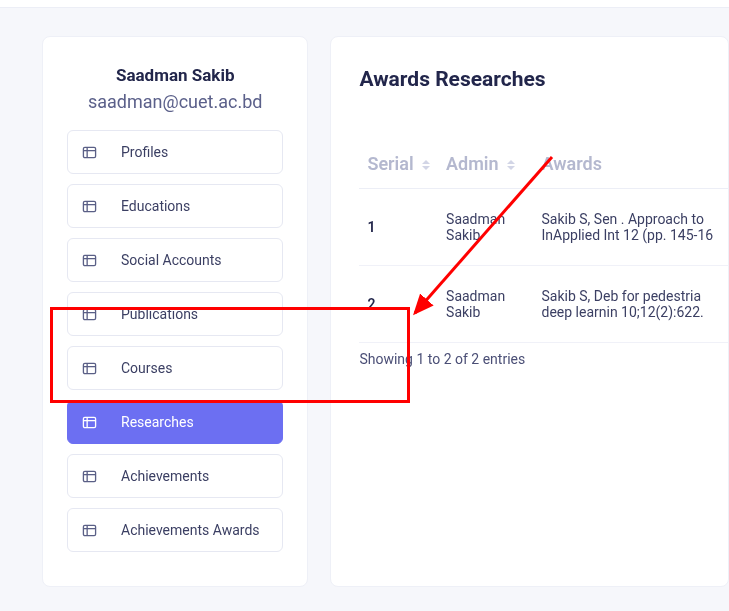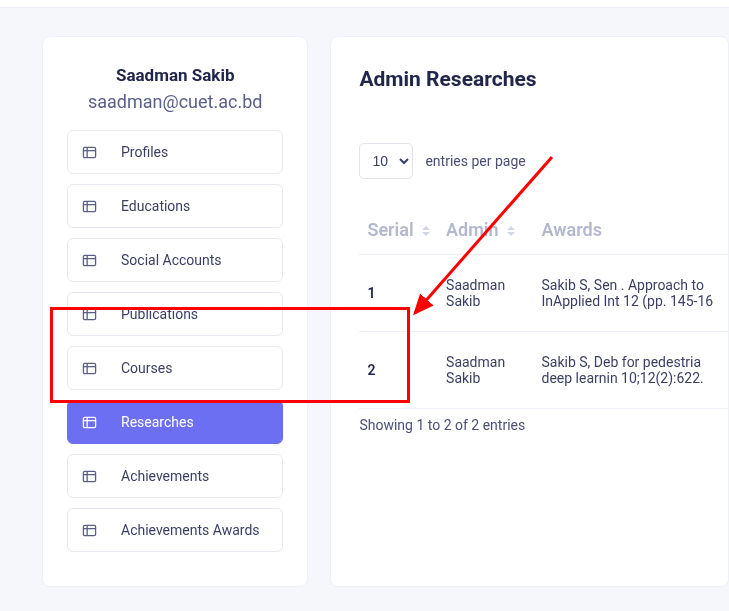--- a/index.html
+++ b/index.html
@@ -247,26 +247,22 @@
               <line x1="1.5" y1="6" x2="14.5" y2="6" stroke="#5a5f86" stroke-width="1.4"></line>
               <line x1="5.5" y1="2.5" x2="5.5" y2="13.5" stroke="#5a5f86" stroke-width="1.4"></line>
             </svg>
           </span>
           <span>Achievements Awards</span>
         </div>
       </div>
   </div>
 
   <div class="card main">
-    <div class="main-title">Admin Researches</div>
-
-    <div class="entries-row">
-      <select class="entries-select" id="entries-select"><option>10</option></select>
-      <span class="entries-label">entries per page</span>
-    </div>
+    <div class="main-title">Awards Researches</div>
+
 
     <table>
       <thead>
         <tr>
           <th>
             <span>Serial</span>
             <span class="sort">
                 <span class="up"></span>
                 <span class="dn"></span>
               </span>

